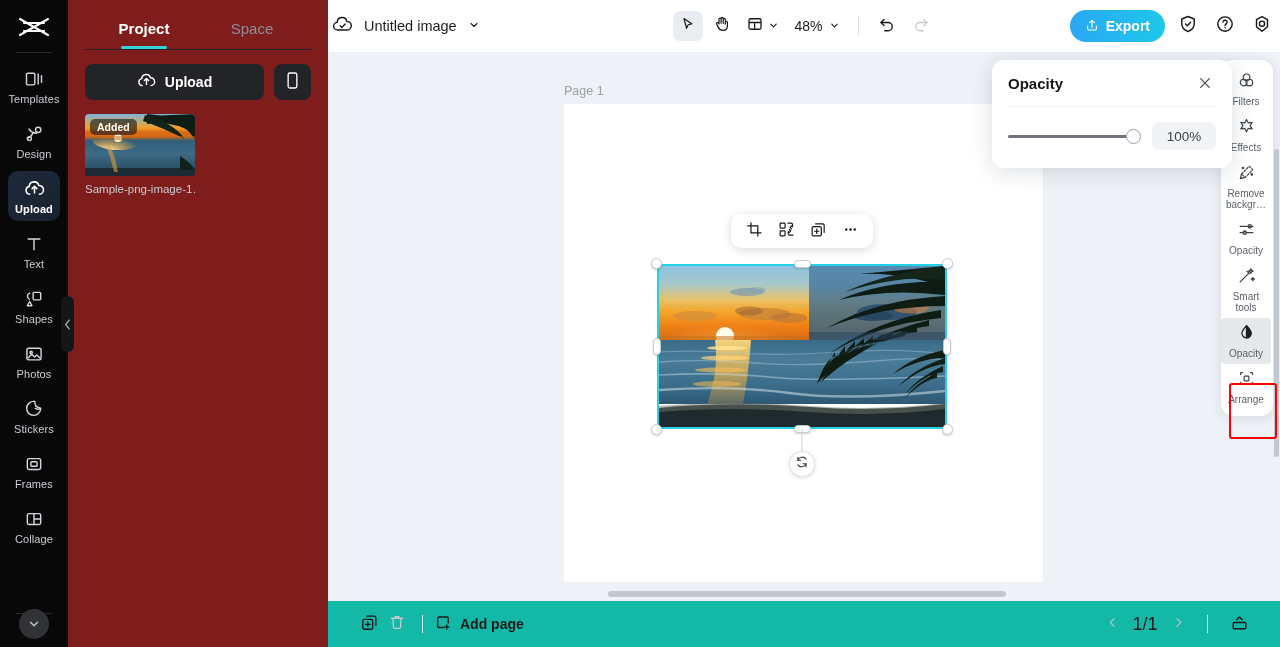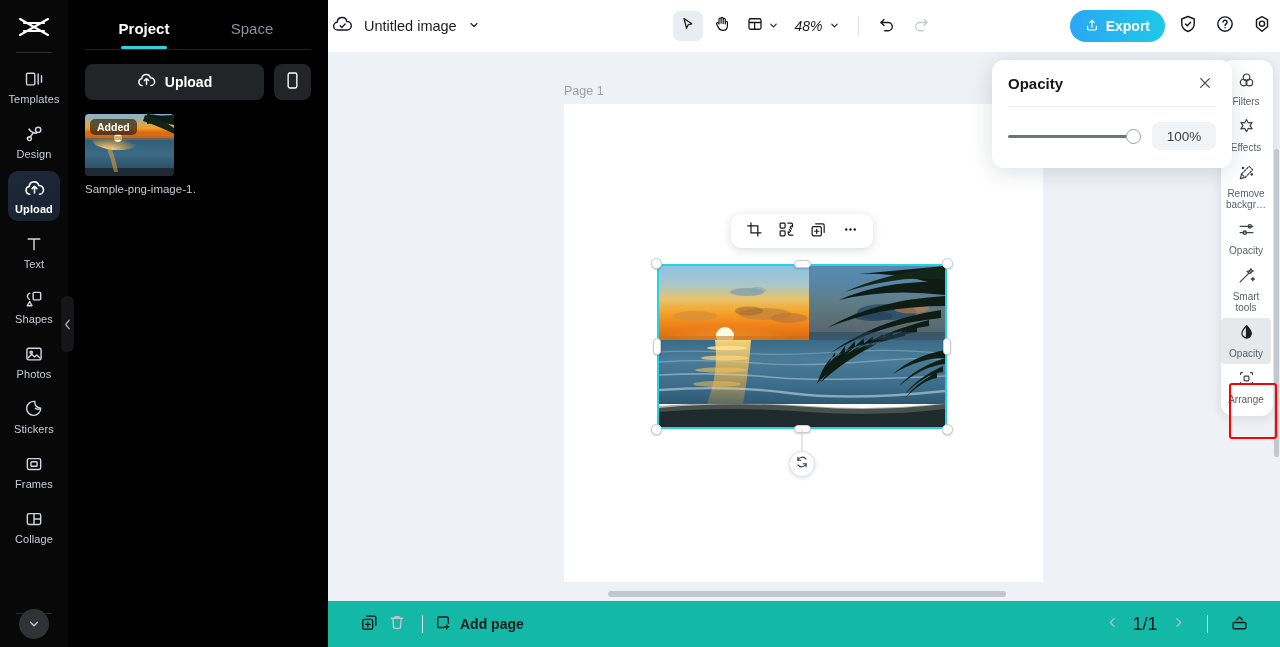--- a/index.html
+++ b/index.html
@@ -31,55 +31,55 @@
   .rail-bottom { position:absolute; bottom:6px; left:0; width:68px; display:flex; flex-direction:column; align-items:center; }
   .rail-bottom .rail-sep2 { width:36px; height:1px; background:#2a2a2c; margin-bottom:9px; }
   .rail-partial { width:22px;height:15px; opacity:.55; margin-bottom:3px;}
   .collapse-circle {
     width:30px;height:30px;border-radius:50%;background:#303236;
     display:flex;align-items:center;justify-content:center; cursor:pointer;
     position:absolute; bottom:8px; left:19px;
   }
 
   
-  .panel { width:260px; flex:0 0 260px; height:647px; background:#000000; position:relative; }
+  .panel { width:260px; flex:0 0 260px; height:647px; background:#7f1d1d; position:relative; }
   .panel-tabs { display:flex; padding:0 22px; margin-top:14px; position:relative;}
   .panel-tab { flex:1; text-align:center; font-size:15px; padding:6px 0 12px; cursor:pointer; position:relative;}
   .panel-tab.active { color:#ffffff; font-weight:bold; }
   .panel-tab.inactive { color:#8d9097; }
   .tab-underline { position:absolute; bottom:0px; left:50%; transform:translateX(-50%); width:46px; height:3px; background:#35d0d8; border-radius:2px;}
   .panel-divider { height:1px; background:#222327; margin:0 17px; }
   .upload-row { display:flex; gap:10px; padding:14px 17px 0; }
   .upload-btn {
     flex:1; height:36px; border-radius:8px; background:#232428;
     display:flex; align-items:center; justify-content:center; gap:9px;
     color:#fff; font-size:14px; font-weight:bold; cursor:pointer;
   }
   .mobile-btn { width:37px; height:36px; border-radius:8px; background:#232428; display:flex; align-items:center; justify-content:center; cursor:pointer;}
   .assets { padding:14px 17px 0; }
   .asset-card { width:110px; cursor:pointer; }
   .asset-thumb {
-    width:89px; height:62px; border-radius:4px; position:relative; overflow:hidden;
+    width:110px; height:62px; border-radius:4px; position:relative; overflow:hidden;
     background:#123;
   }
   .badge-added {
     position:absolute; top:5px; left:5px; background:rgba(20,22,26,.62);
     color:#fff; font-size:10.5px; font-weight:bold; padding:2px 7px; border-radius:5px;
   }
   .asset-name { font-size:11.5px; color:#c8ccd2; margin-top:7px; white-space:nowrap; overflow:hidden;}
 
   
   .main { flex:1; height:647px; position:relative; background:#fff; display:flex; flex-direction:column;}
 
   
   .topbar { height:52px; flex:0 0 52px; background:#fff; display:flex; align-items:center; padding:0 4px; position:relative; z-index:30;}
   .doc-title-wrap { display:flex; align-items:center; gap:11px; cursor:pointer;}
   .doc-title { font-size:14.5px; color:#1b1c1e; }
   .tb-center { position:absolute; left:0; right:0; display:flex; align-items:center; justify-content:center; gap:4px; pointer-events:none;}
-  .tb-center > * { pointer-events:auto;font-style:italic; }
+  .tb-center > * { pointer-events:auto; }
   .tb-btn { width:30px;height:30px;border-radius:7px; display:flex;align-items:center;justify-content:center; cursor:pointer;}
   .tb-btn.sel { background:#e9edf1; }
   .tb-combo { display:flex; align-items:center; gap:4px; padding:4px 5px; border-radius:7px; cursor:pointer;}
   .zoom-val { font-size:14px; color:#1b1c1e; min-width:32px; text-align:center;}
   .tb-divider { width:1px; height:20px; background:#dfe2e6; margin:0 9px;}
   .tb-right { margin-left:auto; display:flex; align-items:center; gap:9px; z-index:31;}
   .export-btn {
     height:32px; padding:0 15px; border-radius:17px; border:none;
     background:linear-gradient(90deg,#2aa7f5,#1ec8e8);
     color:#fff; font-size:14px; font-weight:bold; display:flex; align-items:center; gap:7px; cursor:pointer;

